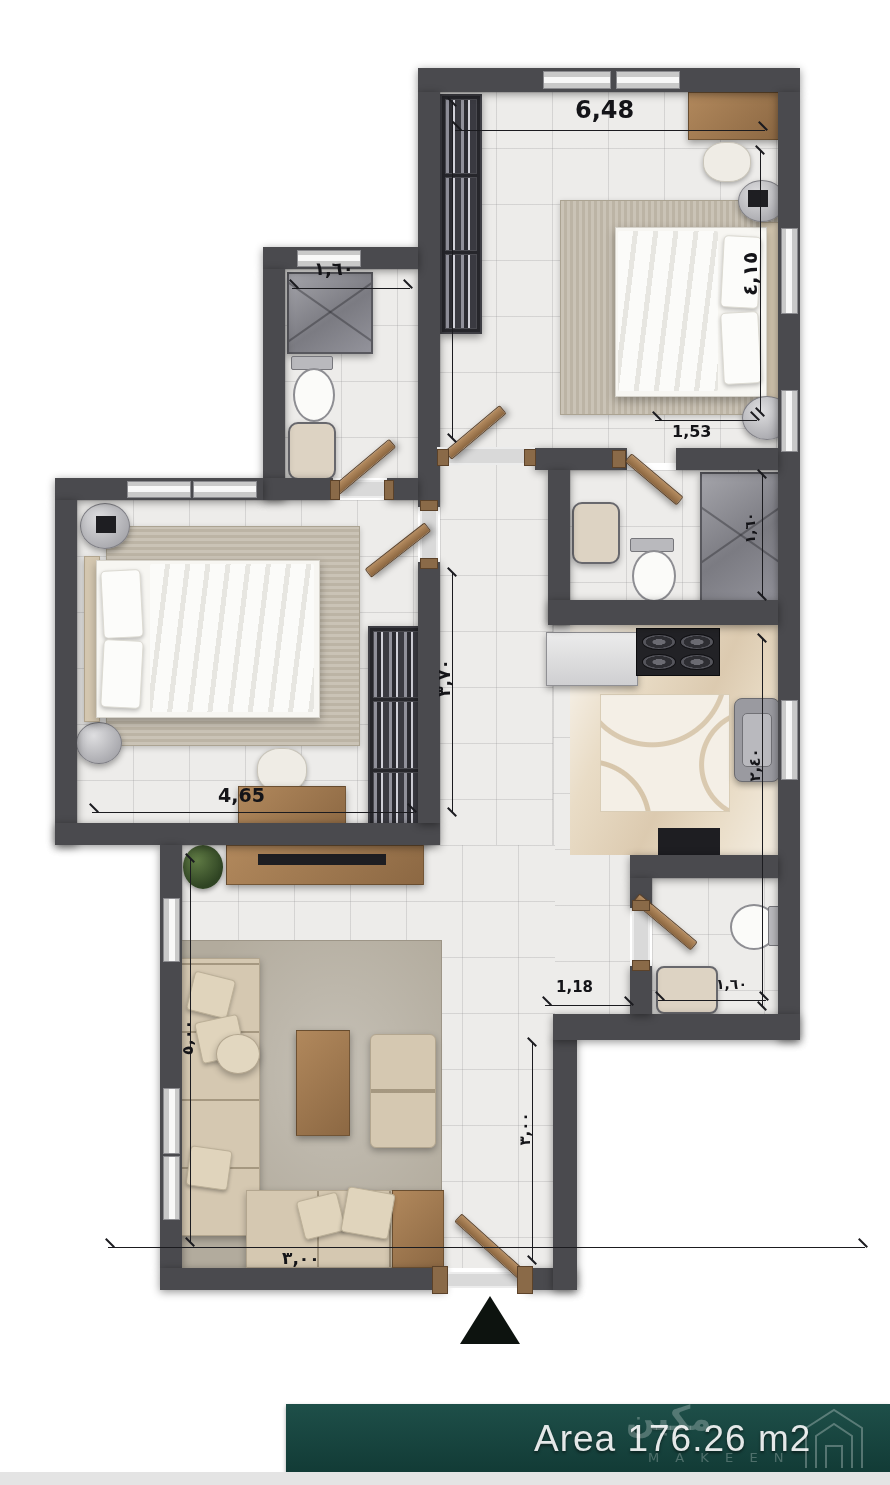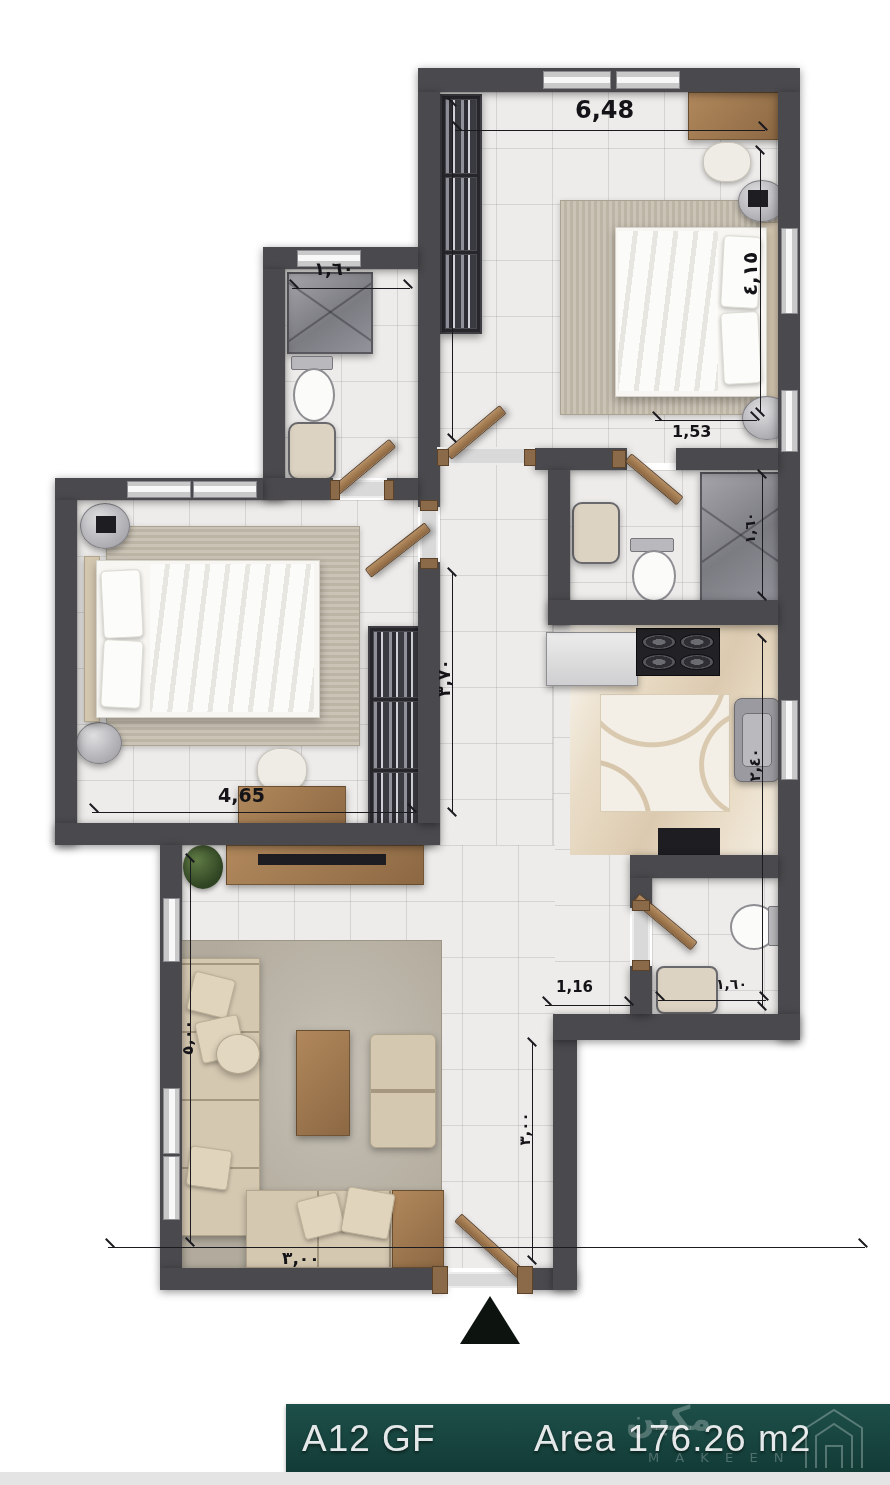--- a/index.html
+++ b/index.html
@@ -232,34 +232,33 @@
   <span class="dlab" style="left:314px;top:258px;font-size:18px;">١,٦٠</span>
   <div class="dimh" style="left:92px;top:812px;width:322px;"></div>
   <span class="dlab" style="left:218px;top:784px;font-size:19px;">4,65</span>
   <div class="dimv" style="left:452px;top:572px;height:240px;"></div>
   <span class="dlab rot" style="left:425px;top:668px;font-size:17px;">٣,٧٠</span>
   <div class="dimh" style="left:108px;top:1247px;width:757px;"></div>
   <span class="dlab" style="left:282px;top:1248px;font-size:17px;">٣,٠٠</span>
   <div class="dimv" style="left:190px;top:858px;height:384px;"></div>
   <span class="dlab rot" style="left:170px;top:1028px;font-size:16px;">٥,٠٠</span>
   <div class="dimh" style="left:545px;top:1005px;width:86px;"></div>
-  <span class="dlab" style="left:556px;top:978px;font-size:15px;">1,16</span>
+  <span class="dlab" style="left:556px;top:978px;font-size:15px;">1,18</span>
   <div class="dimv" style="left:532px;top:1042px;height:218px;"></div>
   <span class="dlab rot" style="left:508px;top:1120px;font-size:15px;">٣,٠٠</span>
   <div class="dimv" style="left:762px;top:638px;height:368px;"></div>
   <span class="dlab rot" style="left:738px;top:756px;font-size:15px;">٢,٤٠</span>
   <div class="dimv" style="left:762px;top:474px;height:122px;"></div>
   <span class="dlab rot" style="left:735px;top:520px;font-size:14px;">١,٦٠</span>
   <div class="dimh" style="left:658px;top:1000px;width:108px;"></div>
   <span class="dlab" style="left:716px;top:976px;font-size:14px;">١,٦٠</span>
 
   <div class="tri" style="left:460px;top:1296px;"></div>
 
   <div class="bar" style="left:286px;top:1404px;width:604px;height:68px;">
-    <span class="t1" style="left:16px;top:14px;">A12 GF</span>
     <span class="t1" style="left:248px;top:14px;">Area 176.26 m2</span>
     <span class="wm" style="left:340px;top:-6px;font-size:34px;font-weight:bold;">مكين</span>
     <span class="wm" style="left:362px;top:46px;font-size:13px;letter-spacing:6px;">M A K E E N</span>
     <svg style="position:absolute;left:502px;top:2px;" width="92" height="64" viewBox="0 0 92 64">
       <g fill="none" stroke="rgba(255,255,255,0.28)" stroke-width="2">
         <path d="M18 62 V22 L46 4 L74 22 V62"></path>
         <path d="M28 62 V30 L46 18 L64 30 V62"></path>
         <path d="M38 62 V40 H54 V62"></path>
       </g>
     </svg>

